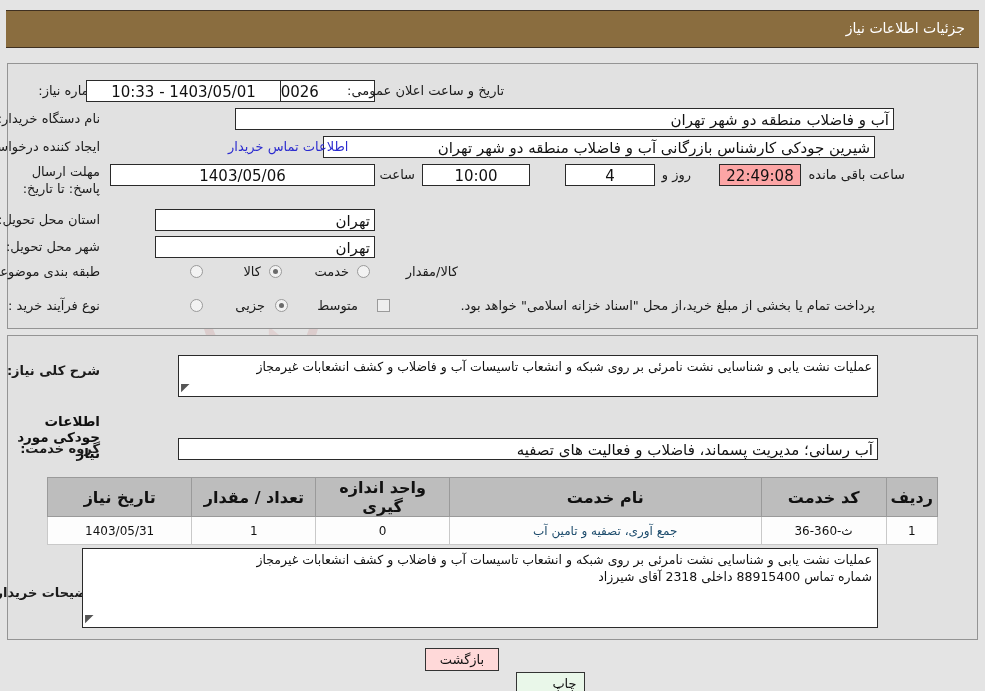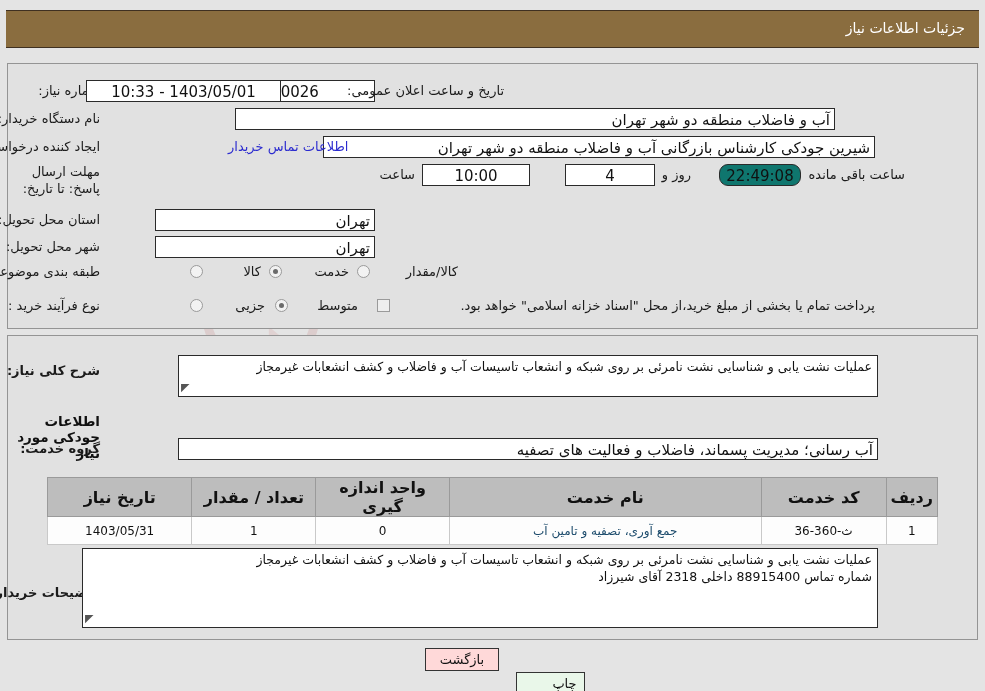--- a/index.html
+++ b/index.html
@@ -105,21 +105,21 @@
     color: #111;
     font-family: "DejaVu Sans", sans-serif;
     padding: 2px 4px 0 4px;
     line-height: 18px;
     white-space: nowrap;
     overflow: hidden;
     z-index: 4;
   }
   .fld.center { text-align: center; }
   .fld.right  { text-align: right; }
-  .fld.yellow { background: #0f766e; text-align: center; border-radius: 9px; }
+  .fld.yellow { background: #fca5a5; text-align: center; }
 
   .linktext {
     position: absolute;
     font-size: 13px;
     color: #2b2bcf;
     font-family: "DejaVu Sans", sans-serif;
     white-space: nowrap;
     cursor: pointer;
     z-index: 4;
   }
@@ -258,27 +258,28 @@
 
   <div class="panel" id="panel-top"></div>
 
   <div class="lbl" style="right:885px; top:83px;">شماره نیاز:</div>
   <div class="fld center" style="right:610px; top:80px; width:265px; height:22px;">1103094379000026</div>
 
   <div class="lbl" style="right:481px; top:83px;">تاریخ و ساعت اعلان عمومی:</div>
   <div class="fld center" style="right:704px; left:100px; top:80px; width:195px; height:22px;">1403/05/01 - 10:33</div>
 
   <div class="lbl" style="right:885px; top:111px;">نام دستگاه خریدار:</div>
-  <div class="fld right" style="left:235px; top:108px; width:600px; height:22px;padding-left:8px;">آب و فاضلاب منطقه دو شهر تهران</div>
+  <div class="fld right" style="left:235px; top:108px; width:659px; height:22px;padding-left:8px;">آب و فاضلاب منطقه دو شهر تهران</div>
 
   <div class="lbl" style="right:885px; top:139px;">ایجاد کننده درخواست:</div>
   <div class="fld right" style="left:323px; top:136px; width:552px; height:22px;">شیرین جودکی کارشناس بازرگانی  آب و فاضلاب منطقه دو شهر تهران</div>
   <div class="linktext" style="left:228px; top:139px;">اطلاعات تماس خریدار</div>
 
   <div class="lbl" style="right:885px; top:163px; width:92px; white-space:normal; line-height:17px; text-align:right;">مهلت ارسال پاسخ: تا تاریخ:</div>
+  <div class="fld center" style="right:610px; top:164px; width:265px; height:22px;">1403/05/06</div>
   <div class="lbl" style="right:570px; top:167px;">ساعت</div>
   <div class="fld center" style="right:455px; top:164px; width:108px; height:22px;">10:00</div>
   <div class="fld center" style="right:330px; top:164px; width:90px; height:22px;">4</div>
   <div class="lbl" style="right:294px; top:167px;">روز و</div>
   <div class="fld yellow" style="right:184px; top:164px; width:82px; height:22px;">22:49:08</div>
   <div class="lbl" style="right:80px; top:167px;">ساعت باقی مانده</div>
 
   <div class="lbl" style="right:885px; top:212px;">استان محل تحویل:</div>
   <div class="fld right" style="right:610px; top:209px; width:220px; height:22px;">تهران</div>
 

